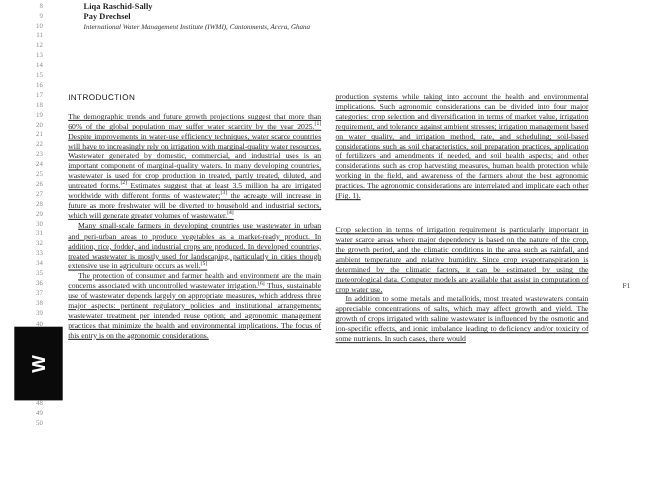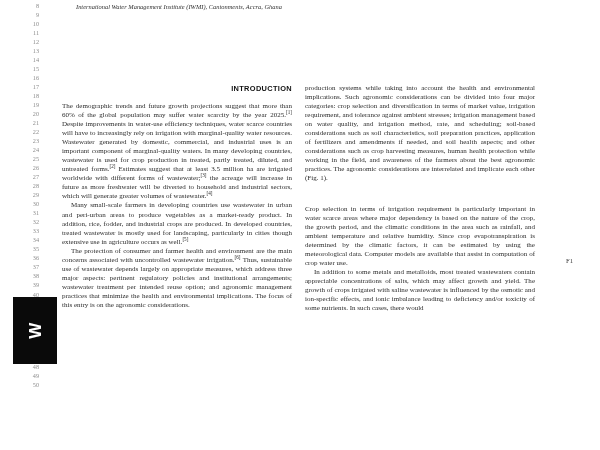--- a/index.html
+++ b/index.html
@@ -100,40 +100,40 @@
   .column {
     position: absolute;
     top: 84px;
     width: 230px;
   }
   #col-left  { left: 62px;  }
   #col-right { left: 305px; }
 
   .col-heading {
     font-family: "Liberation Sans", sans-serif;
-    font-weight: bold;
+    font-weight: normal;
     font-size: 7.4px;
     line-height: 9.02px;
     color: #111111;
     letter-spacing: 0.35px;
     margin: 0 0 9.3px 0;
-    text-align: right;
   }
   .col-heading.spaced-above { margin-top: 0; }
 
   p.body {
     margin: 0;
     font-family: "Liberation Serif", serif;
     font-size: 7.0px;
     line-height: 9.02px;
     color: #2b2b2b;
     text-align: justify;
     text-justify: inter-word;
     hyphens: manual;
     letter-spacing: 0.01px;
+    text-decoration: underline;
   }
   p.body + p.body { text-indent: 9px; }
 
   sup.ref {
     font-size: 5.1px;
     vertical-align: super;
     line-height: 0;
   }
 
   
@@ -198,20 +198,22 @@
       <span class="ln">48</span>
       <span class="ln">49</span>
       <span class="ln">50</span>
     </div>
 
   <div id="side-tab">
     <div class="tab-letter">W</div>
   </div>
 
   <div id="byline">
+    <div class="author">Liqa Raschid-Sally</div>
+    <div class="author">Pay Drechsel</div>
     <div class="affiliation">International Water Management Institute (IWMI), Cantonments, Accra, Ghana</div>
   </div>
 
   <div class="column" id="col-left">
     <h2 class="col-heading">INTRODUCTION</h2>
     <p class="body">The demographic trends and future growth projections suggest that more than 60% of the global population may suffer water scarcity by the year 2025.<sup class="ref">[1]</sup> Despite improvements in water-use efficiency techniques, water scarce countries will have to increasingly rely on irrigation with marginal-quality water resources. Wastewater generated by domestic, commercial, and industrial uses is an important component of marginal-quality waters. In many developing countries, wastewater is used for crop production in treated, partly treated, diluted, and untreated forms.<sup class="ref">[2]</sup> Estimates suggest that at least 3.5 million ha are irrigated worldwide with different forms of wastewater;<sup class="ref">[3]</sup> the acreage will increase in future as more freshwater will be diverted to household and industrial sectors, which will generate greater volumes of wastewater.<sup class="ref">[4]</sup></p>
     <p class="body">Many small-scale farmers in developing countries use wastewater in urban and peri-urban areas to produce vegetables as a market-ready product. In addition, rice, fodder, and industrial crops are produced. In developed countries, treated wastewater is mostly used for landscaping, particularly in cities though extensive use in agriculture occurs as well.<sup class="ref">[5]</sup></p>
     <p class="body">The protection of consumer and farmer health and environment are the main concerns associated with uncontrolled wastewater irrigation.<sup class="ref">[6]</sup> Thus, sustainable use of wastewater depends largely on appropriate measures, which address three major aspects: pertinent regulatory policies and institutional arrangements; wastewater treatment per intended reuse option; and agronomic management practices that minimize the health and environmental implications. The focus of this entry is on the agronomic considerations.</p>
   </div>
 

